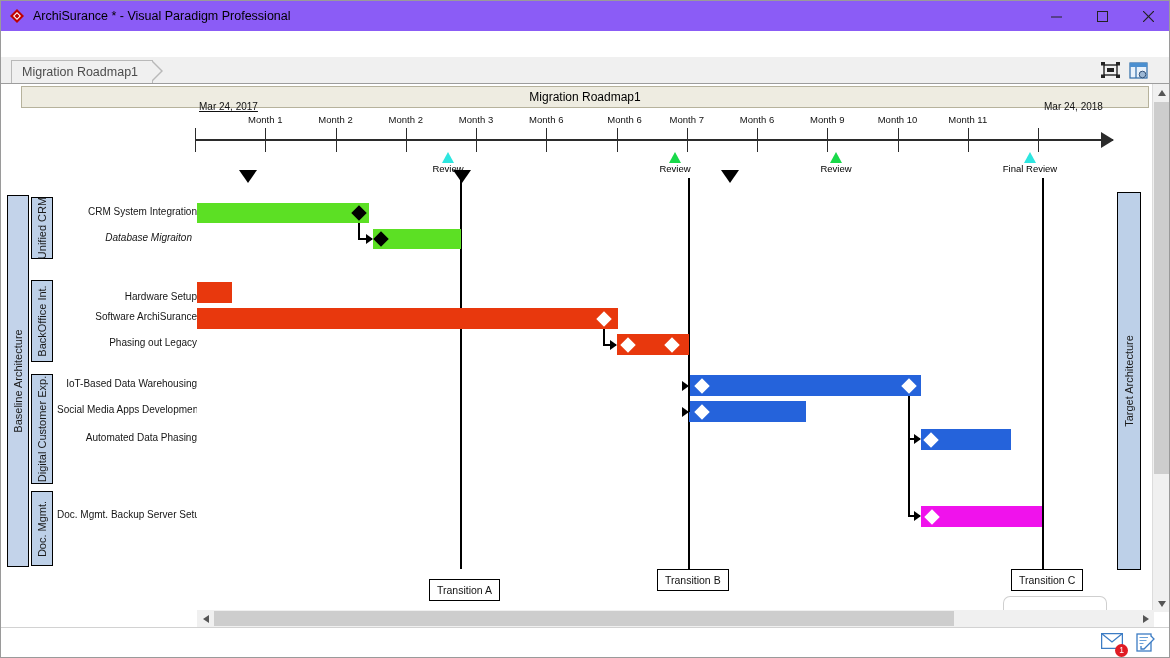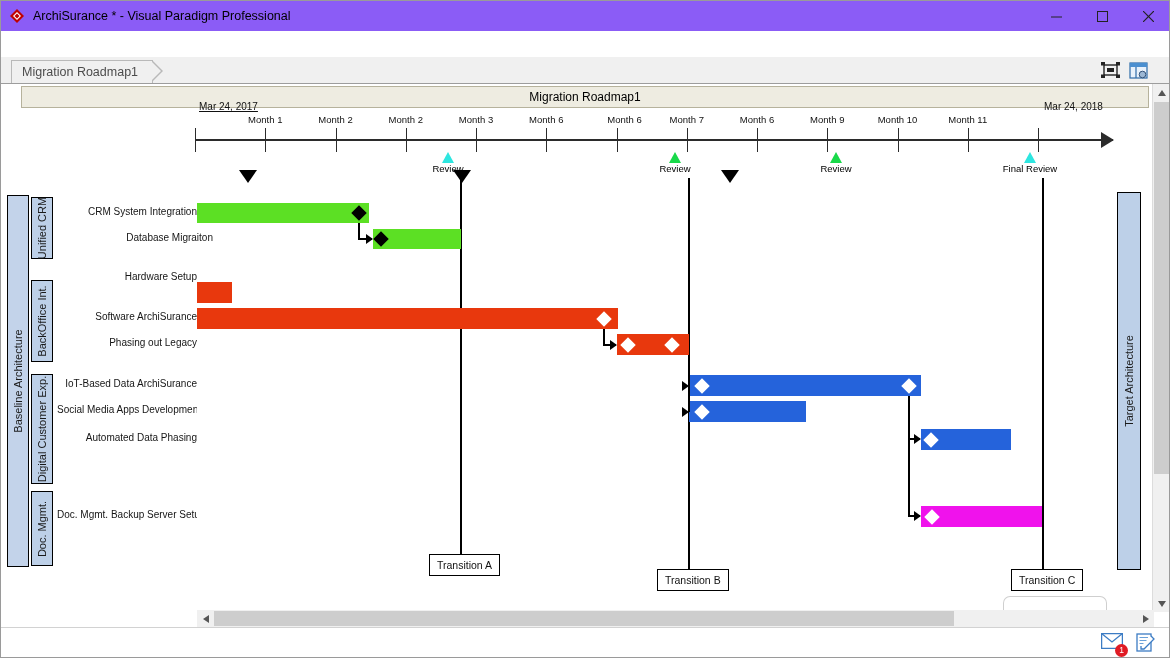--- a/index.html
+++ b/index.html
@@ -333,21 +333,21 @@
           <div class="ms-tri" style="border-bottom: 11px solid rgb(46, 230, 224);"></div>
           <div class="ms-label">Final Review</div>
         </div>
         <div class="blk-tri" style="left: 238px; top: 86px;"></div>
         <div class="blk-tri" style="left: 452px; top: 86px;"></div>
         <div class="blk-tri" style="left: 720px; top: 86px;"></div>
       </div>
 
     <div id="diagram-layer">
         <div class="vline" style="left: 459px; top: 94px; height: 391px;"></div>
-        <div class="trans-box" style="left: 428px; top: 470px;">
+        <div class="trans-box" style="left: 428px; top: 495px;">
           <span>Transition A</span>
         </div>
         <div class="vline" style="left: 687px; top: 94px; height: 391px;"></div>
         <div class="trans-box" style="left: 656px; top: 485px;">
           <span>Transition B</span>
         </div>
         <div class="vline" style="left: 1041px; top: 94px; height: 391px;"></div>
         <div class="trans-box" style="left: 1010px; top: 485px;">
           <span>Transition C</span>
         </div>
@@ -357,42 +357,42 @@
         <div class="grp-outer" style="left: 1116px; top: 108px; width: 24px; height: 378px;">
           <div class="grp-label">Target Architecture</div>
         </div>
         <div class="grp-outer" style="left: 30px; top: 113px; width: 22px; height: 62px;">
           <div class="grp-label">Unified CRM</div>
         </div>
         <div class="task-label" style="left: 56px; top: 122px; width: 140px;">CRM System Integration</div>
         <div class="bar" style="left: 196px; top: 119px; width: 172px; height: 20px; background: rgb(92, 224, 36);">
           <div class="diamond" style="background: rgb(0, 0, 0); left: 162px; top: 10px;"></div>
         </div>
-        <div class="task-label" style="left: 72px; top: 148px; width: 140px;">Database Migraiton</div>
+        <div class="task-label" style="left: 51px; top: 148px; width: 140px; font-style: italic;">Database Migraiton</div>
         <div class="bar" style="left: 372px; top: 145px; width: 88px; height: 20px; background: rgb(92, 224, 36);">
           <div class="diamond" style="background: rgb(0, 0, 0); left: 8px; top: 10px;"></div>
         </div>
         <div class="grp-outer" style="left: 30px; top: 196px; width: 22px; height: 82px;">
           <div class="grp-label">BackOffice Int.</div>
         </div>
-        <div class="task-label" style="left: 56px; top: 187px; width: 140px;">Hardware Setup</div>
+        <div class="task-label" style="left: 56px; top: 207px; width: 140px;">Hardware Setup</div>
         <div class="bar" style="left: 196px; top: 198px; width: 35px; height: 21px; background: rgb(232, 56, 13);"></div>
         <div class="task-label" style="left: 56px; top: 227px; width: 140px;">Software ArchiSurance</div>
         <div class="bar" style="left: 196px; top: 224px; width: 421px; height: 21px; background: rgb(232, 56, 13);">
           <div class="diamond" style="background: rgb(255, 255, 255); left: 407px; top: 10.5px;"></div>
         </div>
         <div class="task-label" style="left: 56px; top: 253px; width: 140px;">Phasing out Legacy</div>
         <div class="bar" style="left: 616px; top: 250px; width: 72px; height: 21px; background: rgb(232, 56, 13);">
           <div class="diamond" style="background: rgb(255, 255, 255); left: 11px; top: 10.5px;"></div>
           <div class="diamond" style="background: rgb(255, 255, 255); left: 55px; top: 10.5px;"></div>
         </div>
         <div class="grp-outer" style="left: 30px; top: 290px; width: 22px; height: 110px;">
           <div class="grp-label">Digital Customer Exp.</div>
         </div>
-        <div class="task-label" style="left: 56px; top: 294px; width: 140px;">IoT-Based Data ArchiSurance</div>
+        <div class="task-label" style="left: 56px; top: 294px; width: 140px;">IoT-Based Data Warehousing</div>
         <div class="bar" style="left: 688px; top: 291px; width: 232px; height: 21px; background: rgb(37, 99, 219);">
           <div class="diamond" style="background: rgb(255, 255, 255); left: 13px; top: 10.5px;"></div>
           <div class="diamond" style="background: rgb(255, 255, 255); left: 220px; top: 10.5px;"></div>
         </div>
         <div class="task-label" style="left: 56px; top: 320px; width: 140px;">Social Media Apps Development</div>
         <div class="bar" style="left: 688px; top: 317px; width: 117px; height: 21px; background: rgb(37, 99, 219);">
           <div class="diamond" style="background: rgb(255, 255, 255); left: 13px; top: 10.5px;"></div>
         </div>
         <div class="task-label" style="left: 56px; top: 348px; width: 140px;">Automated Data Phasing</div>
         <div class="bar" style="left: 920px; top: 345px; width: 90px; height: 21px; background: rgb(37, 99, 219);">

